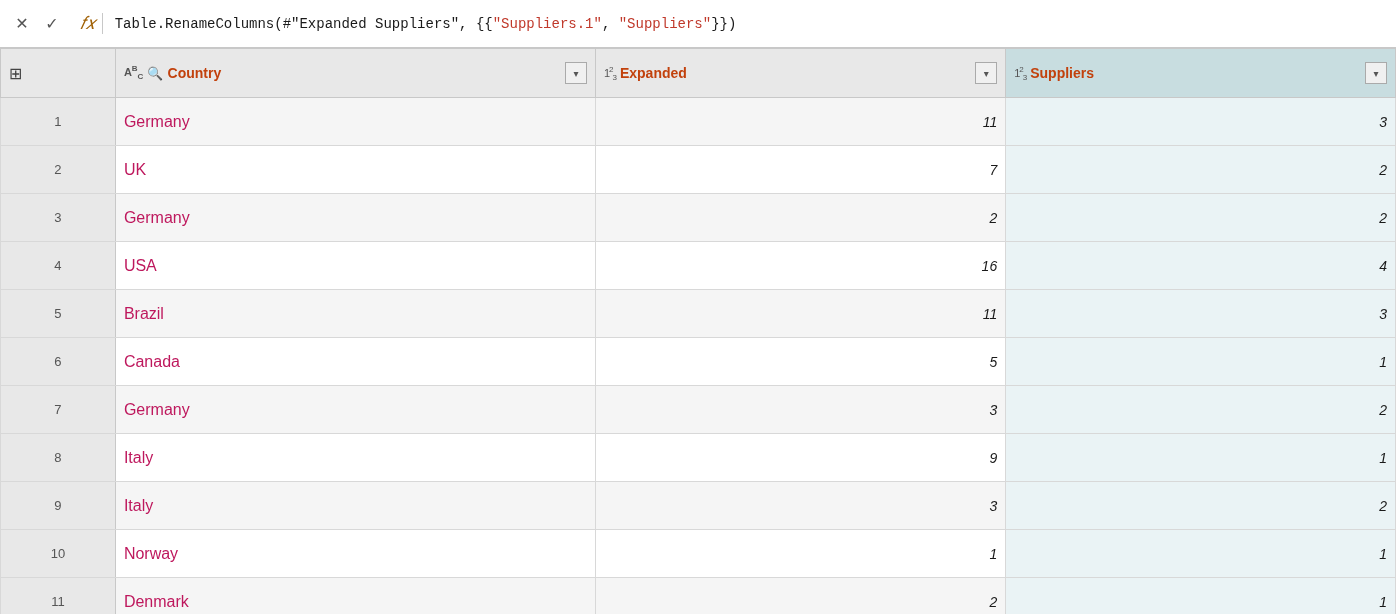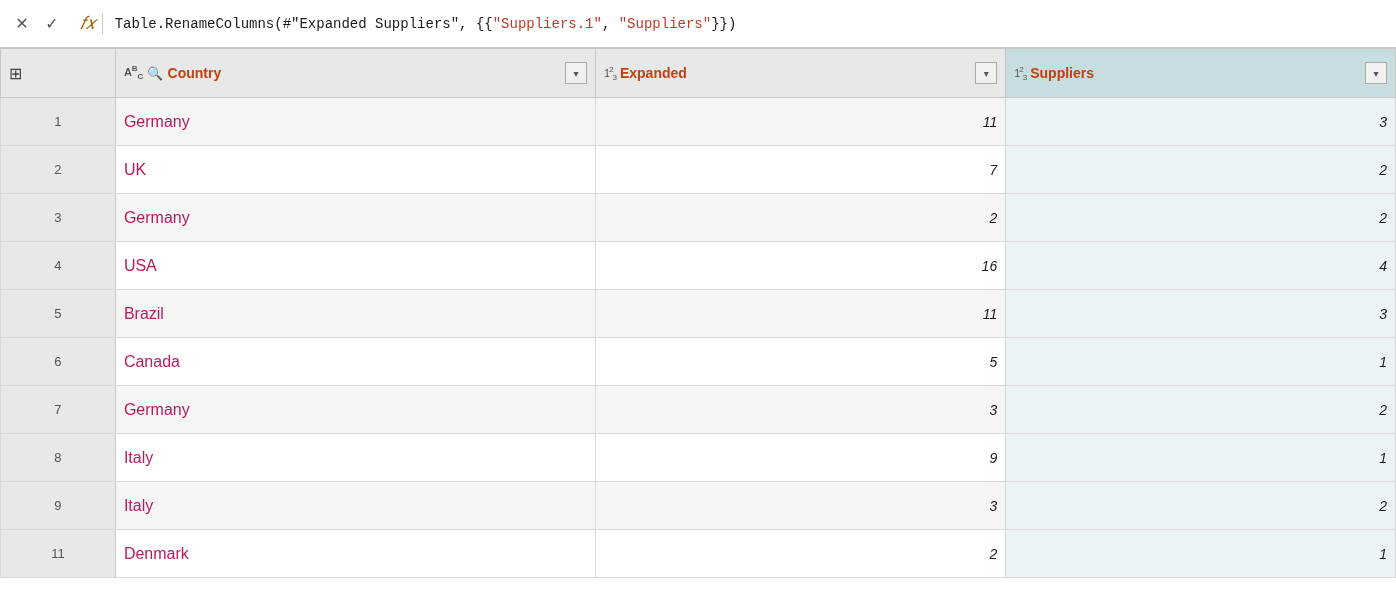--- a/index.html
+++ b/index.html
@@ -309,20 +309,26 @@
           <td class="cell-customers">9</td>
           <td class="cell-suppliers">1</td>
         </tr>
         <tr>
           <td class="cell-index">9</td>
           <td class="cell-country">Italy</td>
           <td class="cell-customers">3</td>
           <td class="cell-suppliers">2</td>
         </tr>
         <tr>
+          <td class="cell-index">10</td>
+          <td class="cell-country">Norway</td>
+          <td class="cell-customers">1</td>
+          <td class="cell-suppliers">1</td>
+        </tr>
+        <tr>
           <td class="cell-index">11</td>
           <td class="cell-country">Denmark</td>
           <td class="cell-customers">2</td>
           <td class="cell-suppliers">1</td>
         </tr>
       </tbody>
   </table>
 </div>
 
 </body></html>

